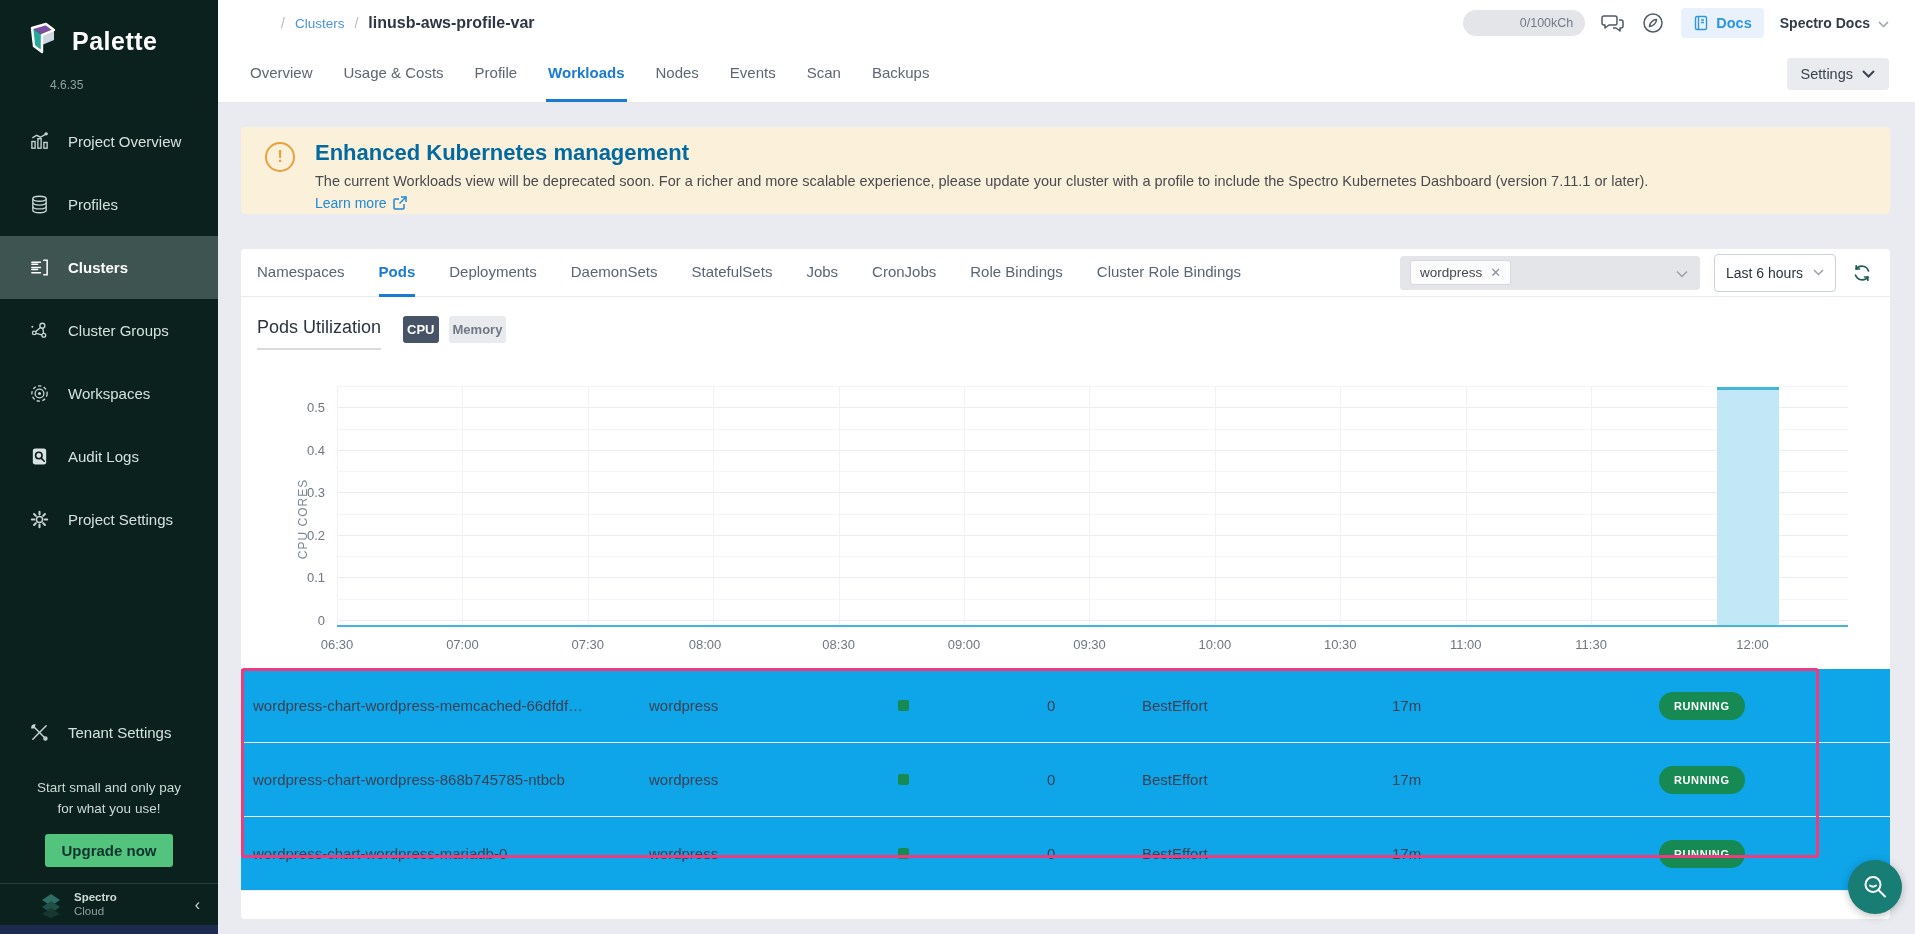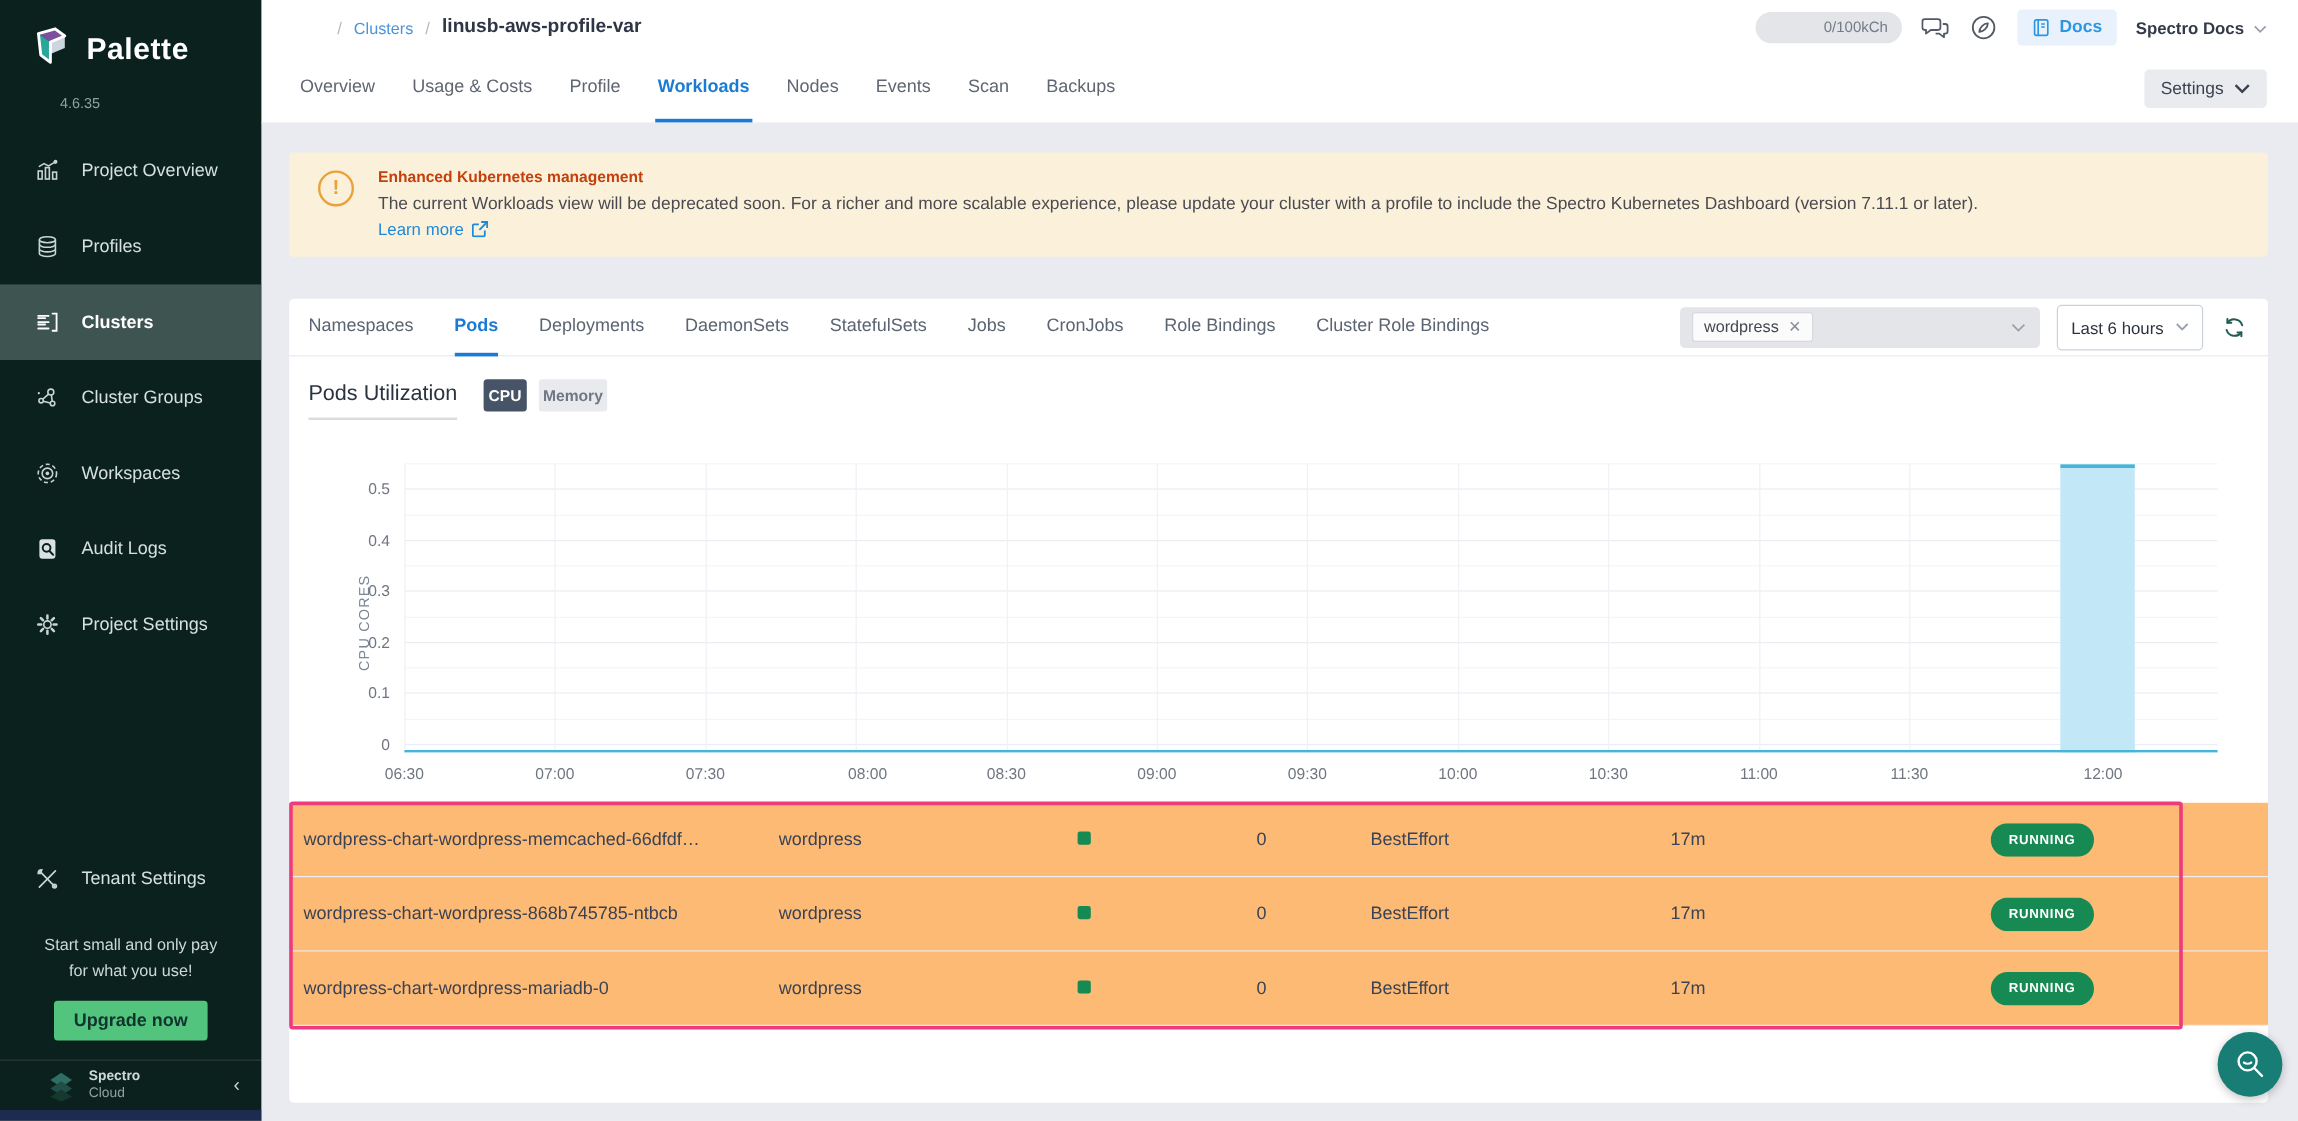--- a/index.html
+++ b/index.html
@@ -54,21 +54,21 @@
   .topbar-row2 { height:56px; display:flex; align-items:stretch; padding:0 26px 0 30px; }
   .tabs { display:flex; gap:27px; }
   .tab { display:flex; align-items:center; font-size:15px; color:#5f6672; cursor:pointer; border-bottom:3px solid transparent; padding:0 2px; }
   .tab.active { color:#1a7bd4; font-weight:bold; border-bottom-color:#1a7bd4; }
   .settings-btn { margin-left:auto; align-self:center; height:32px; background:#e9ebee; border:none; border-radius:4px; font-family:"Liberation Sans",sans-serif; font-size:14.5px; color:#3a4150; display:flex; align-items:center; gap:9px; padding:0 14px; cursor:pointer; }
 
   
   .content { flex:1; background:#e9ebf0; padding:24px 25px 0 23px; overflow:hidden; }
   .banner { background:#fbf1da; border-radius:4px; height:87px; padding:13px 24px; display:flex; gap:20px; }
   .warn-ico { width:30px; height:30px; border:2px solid #e9a13b; border-radius:50%; color:#e9a13b; font-weight:bold; font-size:17px; display:flex; align-items:center; justify-content:center; flex-shrink:0; margin-top:2px; }
-  .banner-title { font-size:13px; font-weight:bold; color:#c2410c; margin-bottom:7px; }
+  .banner-title { font-size:22px; font-weight:bold; color:#0369a1; margin-bottom:7px; }
   .banner-body { font-size:14.5px; color:#4a4a51; margin-bottom:5px; }
   .learn-link { font-size:14px; color:#1e88d9; display:inline-flex; align-items:center; gap:6px; cursor:pointer; text-decoration:none; }
 
   .card { margin-top:35px; background:#ffffff; border-radius:4px; height:670px; position:relative; }
   .subtab-row { height:48px; display:flex; align-items:stretch; border-bottom:1px solid #eaeaef; padding:0 16px; }
   .subtabs { display:flex; gap:34px; }
   .subtab { display:flex; align-items:center; font-size:15px; color:#5b6472; cursor:pointer; border-bottom:3px solid transparent; margin-bottom:-1px; }
   .subtab.active { color:#1a7bd4; font-weight:bold; border-bottom-color:#1a7bd4; }
   .filter-zone { margin-left:auto; display:flex; align-items:center; gap:14px; }
   .tag-select { width:300px; height:34px; background:#e3e5e9; border-radius:4px; display:flex; align-items:center; padding:0 10px; position:relative; cursor:pointer; }
@@ -96,21 +96,21 @@
   .ytick { position:absolute; left:-54px; width:42px; text-align:right; font-size:13px; color:#6f7680; }
   .xtick { position:absolute; top:calc(100% + 10px); transform:translateX(-50%); font-size:13px; color:#6f7680; white-space:nowrap; }
   .baseline { position:absolute; left:0; right:0; bottom:0; height:2.5px; background:#45b6d9; z-index:2; }
   .hl-band { position:absolute; bottom:0; background:#c2e7f7; border-top:3px solid #45b6d9; z-index:1; }
 
   
   .tbl-head { margin-top:24px; height:30px; background:#fafbfc; display:grid; grid-template-columns:396px 246px 152px 95px 250px 245px 1fr; align-items:center; }
   .th { font-size:13.5px; color:#667085; padding-left:12px; height:100%; display:flex; align-items:center; }
   .th + .th { border-left:1px solid #ededf1; }
   .rows-wrap { position:relative; }
-  .trow { height:62px; display:grid; grid-template-columns:396px 246px 152px 95px 250px 245px 1fr; align-items:center; background:#fdba74; border-bottom:1px solid #ededf1; cursor:pointer; }
+  .trow { height:74px; display:grid; grid-template-columns:396px 246px 152px 95px 250px 245px 1fr; align-items:center; background:#0ea5e9; border-bottom:1px solid #ededf1; cursor:pointer; }
   .td { font-size:15px; color:#3a4254; padding-left:12px; white-space:nowrap; overflow:hidden; }
   .sq { display:inline-block; width:11px; height:11px; border-radius:2px; background:#178a53; margin-left:3px; }
   .badge { display:inline-block; margin-left:22px; background:#178a53; color:#ffffff; font-size:11px; font-weight:bold; letter-spacing:0.6px; padding:8px 15px; border-radius:15px; }
   .highlight { position:absolute; left:0; top:-1px; height:190px; width:1578px; border:3px solid #ee3b7d; border-radius:3px; pointer-events:none; z-index:5; }
 
   .fab { position:absolute; right:13px; bottom:20px; width:54px; height:54px; border-radius:50%; background:#177d75; display:flex; align-items:center; justify-content:center; box-shadow:0 2px 8px rgba(0,0,0,0.25); cursor:pointer; z-index:10; }
 </style>
 </head>
 <body>
 
@@ -394,21 +394,21 @@
               <div class="gline major" style="bottom: 218.727px;"></div>
               <div class="gline minor" style="bottom: 240px;"></div>
               <div class="ytick" style="bottom: 211.727px;">0.5</div>
               <div class="vline" style="left: 0px;"></div>
               <div class="xtick" style="left: 0px;">06:30</div>
               <div class="vline" style="left: 125.413px;"></div>
               <div class="xtick" style="left: 125.413px;">07:00</div>
               <div class="vline" style="left: 250.826px;"></div>
               <div class="xtick" style="left: 250.826px;">07:30</div>
               <div class="vline" style="left: 376.239px;"></div>
-              <div class="xtick" style="left: 386px;">08:00</div>
+              <div class="xtick" style="left: 368px;">08:00</div>
               <div class="vline" style="left: 501.652px;"></div>
               <div class="xtick" style="left: 501.652px;">08:30</div>
               <div class="vline" style="left: 627.065px;"></div>
               <div class="xtick" style="left: 627.065px;">09:00</div>
               <div class="vline" style="left: 752.478px;"></div>
               <div class="xtick" style="left: 752.478px;">09:30</div>
               <div class="vline" style="left: 877.891px;"></div>
               <div class="xtick" style="left: 877.891px;">10:00</div>
               <div class="vline" style="left: 1003.3px;"></div>
               <div class="xtick" style="left: 1003.3px;">10:30</div>

